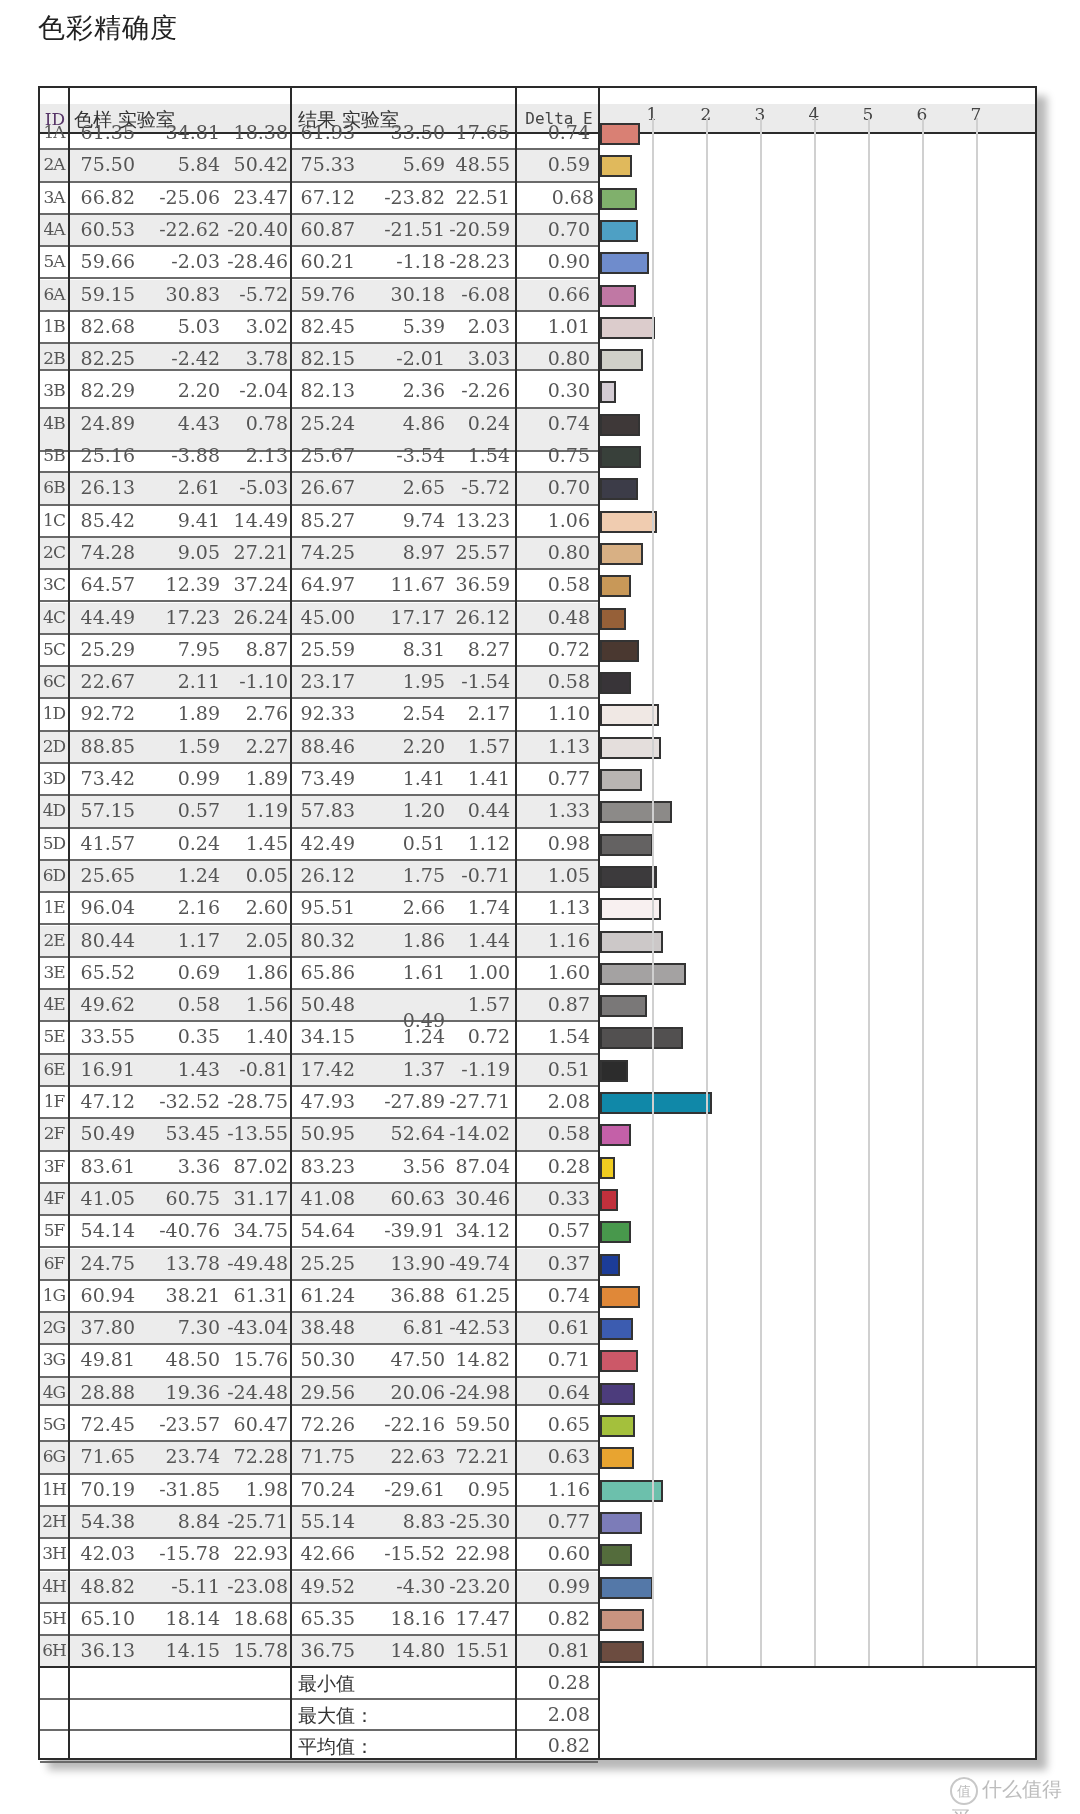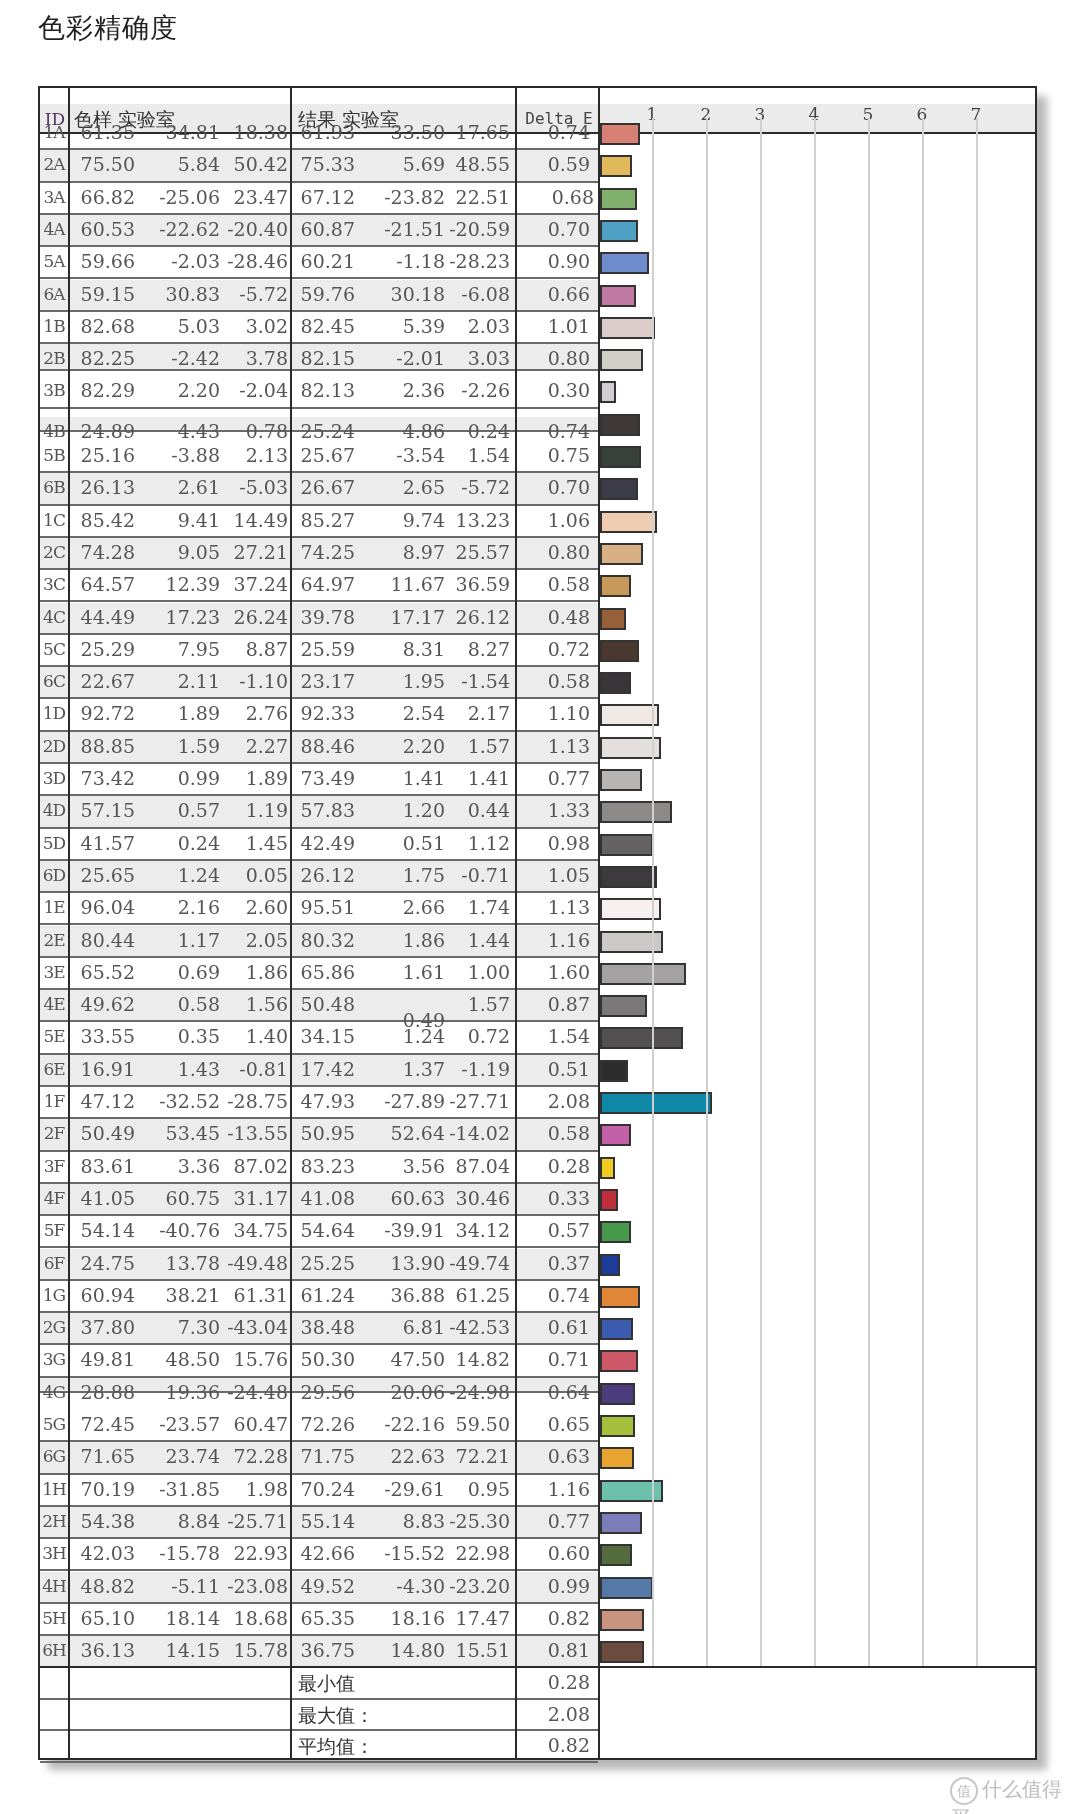--- a/index.html
+++ b/index.html
@@ -142,21 +142,21 @@
         <div class="idc" style="top:4px;">3B</div>
         <div class="num" style="right:463px;top:3px;">82.29</div>
         <div class="num" style="right:378px;top:3px;">2.20</div>
         <div class="num" style="right:310px;top:3px;">-2.04</div>
         <div class="num" style="right:243px;top:3px;">82.13</div>
         <div class="num" style="right:153px;top:3px;">2.36</div>
         <div class="num" style="right:88px;top:3px;">-2.26</div>
         <div class="num" style="right:8px;top:3px;">0.30</div>
       </div>
       <div class="bar" style="left:560px;top:293.4px;width:16.2px;background:#d4ccd4;"></div>
-      <div class="row alt" style="top:320.7px;height:15px;margin-top:8px;">
+      <div class="row alt" style="top:320.7px;height:43px;">
         <div class="idc" style="top:4px;">4B</div>
         <div class="num" style="right:463px;top:3px;">24.89</div>
         <div class="num" style="right:378px;top:3px;">4.43</div>
         <div class="num" style="right:310px;top:3px;">0.78</div>
         <div class="num" style="right:243px;top:3px;">25.24</div>
         <div class="num" style="right:153px;top:3px;">4.86</div>
         <div class="num" style="right:88px;top:3px;">0.24</div>
         <div class="num" style="right:8px;top:3px;">0.74</div>
       </div>
       <div class="bar" style="left:560px;top:325.7px;width:39.96px;background:#3e3838;"></div>
@@ -213,21 +213,21 @@
         <div class="num" style="right:153px;top:3px;">11.67</div>
         <div class="num" style="right:88px;top:3px;">36.59</div>
         <div class="num" style="right:8px;top:3px;">0.58</div>
       </div>
       <div class="bar" style="left:560px;top:487.19999999999993px;width:31.319999999999997px;background:#c89858;"></div>
       <div class="row alt" style="top:514.5px;height:32.3px;">
         <div class="idc" style="top:4px;">4C</div>
         <div class="num" style="right:463px;top:3px;">44.49</div>
         <div class="num" style="right:378px;top:3px;">17.23</div>
         <div class="num" style="right:310px;top:3px;">26.24</div>
-        <div class="num" style="right:243px;top:3px;">39.78</div>
+        <div class="num" style="right:243px;top:3px;">45.00</div>
         <div class="num" style="right:153px;top:3px;">17.17</div>
         <div class="num" style="right:88px;top:3px;">26.12</div>
         <div class="num" style="right:8px;top:3px;">0.48</div>
       </div>
       <div class="bar" style="left:560px;top:519.5px;width:25.919999999999998px;background:#966038;"></div>
       <div class="row" style="top:546.8px;height:32.3px;">
         <div class="idc" style="top:4px;">5C</div>
         <div class="num" style="right:463px;top:3px;">25.29</div>
         <div class="num" style="right:378px;top:3px;">7.95</div>
         <div class="num" style="right:310px;top:3px;">8.87</div>
@@ -472,21 +472,21 @@
         <div class="idc" style="top:4px;">3G</div>
         <div class="num" style="right:463px;top:3px;">49.81</div>
         <div class="num" style="right:378px;top:3px;">48.50</div>
         <div class="num" style="right:310px;top:3px;">15.76</div>
         <div class="num" style="right:243px;top:3px;">50.30</div>
         <div class="num" style="right:153px;top:3px;">47.50</div>
         <div class="num" style="right:88px;top:3px;">14.82</div>
         <div class="num" style="right:8px;top:3px;">0.71</div>
       </div>
       <div class="bar" style="left:560px;top:1262.3999999999999px;width:38.339999999999996px;background:#cc5868;"></div>
-      <div class="row alt" style="top:1289.6999999999998px;height:15px;">
+      <div class="row alt" style="top:1289.6999999999998px;height:28px;">
         <div class="idc" style="top:4px;">4G</div>
         <div class="num" style="right:463px;top:3px;">28.88</div>
         <div class="num" style="right:378px;top:3px;">19.36</div>
         <div class="num" style="right:310px;top:3px;">-24.48</div>
         <div class="num" style="right:243px;top:3px;">29.56</div>
         <div class="num" style="right:153px;top:3px;">20.06</div>
         <div class="num" style="right:88px;top:3px;">-24.98</div>
         <div class="num" style="right:8px;top:3px;">0.64</div>
       </div>
       <div class="bar" style="left:560px;top:1294.6999999999998px;width:34.56px;background:#4c3c7c;"></div>

